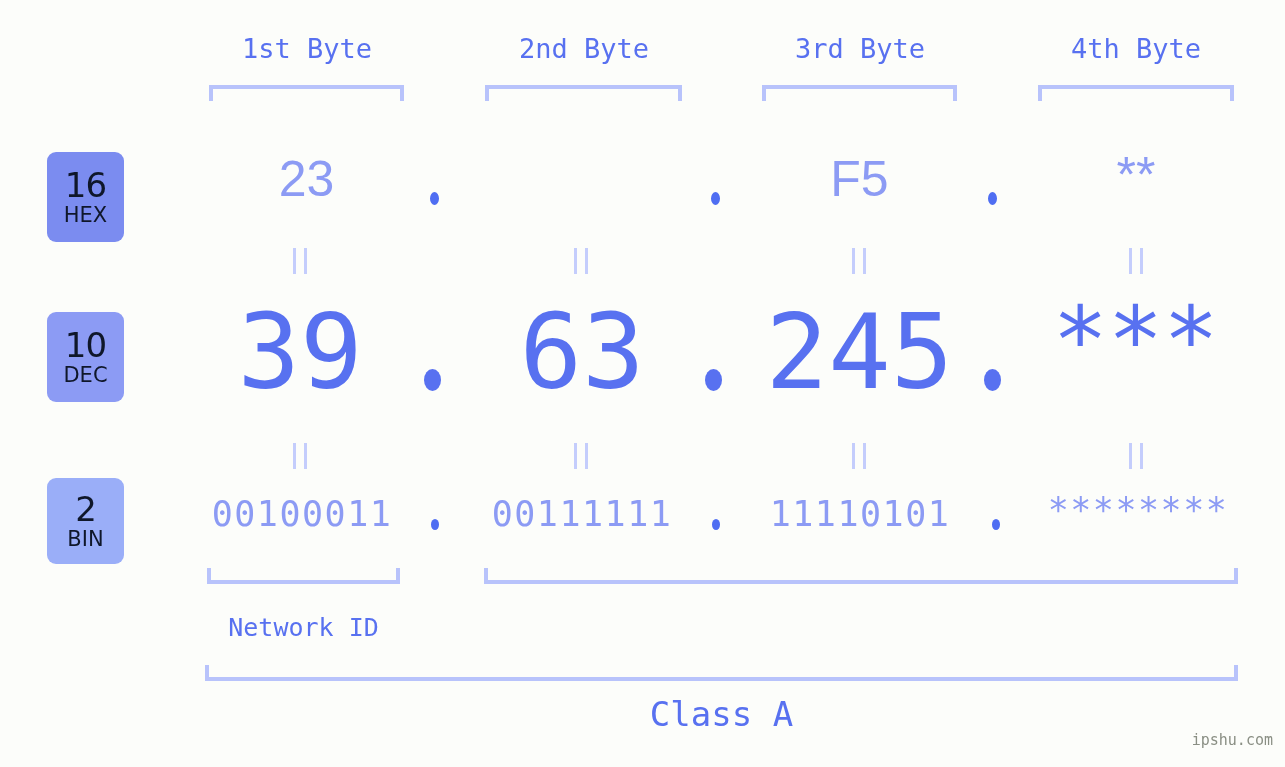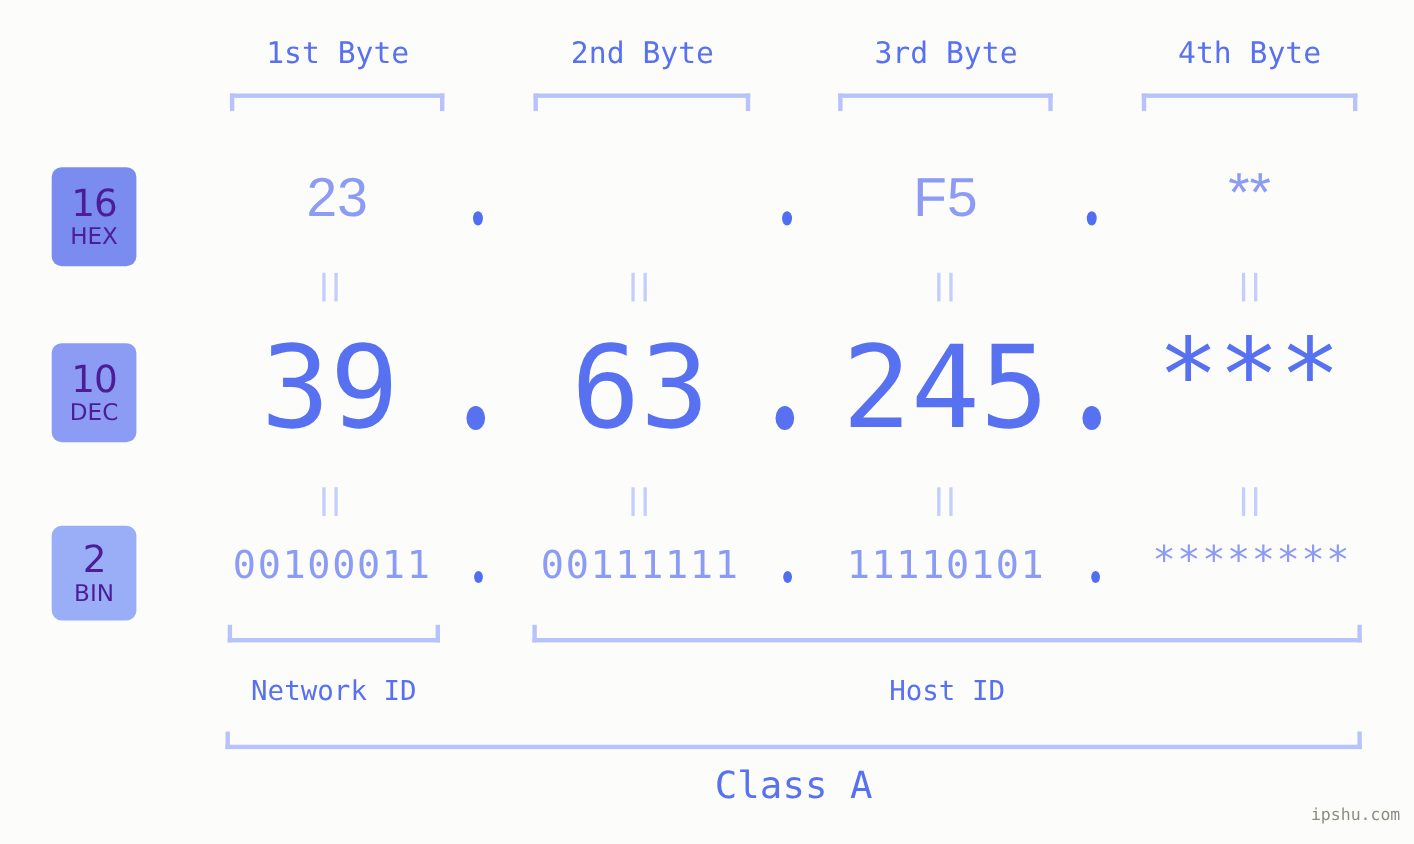--- a/index.html
+++ b/index.html
@@ -52,21 +52,21 @@
     border-right: 4px solid #b8c3fb;
     box-sizing: border-box;
   }
 
   
   .badge {
     position: absolute;
     left: 47px;
     width: 77px;
     border-radius: 9px;
-    color: #4c1d95;
+    color: #0f172a;
     text-align: right;
     font-family: "DejaVu Sans", sans-serif;
     display: flex;
     flex-direction: column;
     align-items: center;
     justify-content: center;
     line-height: 1;
   }
   .badge .num {
     font-size: 34px;
@@ -260,20 +260,19 @@
   <div class="bin-val" style="left:482px; width:200px;">00111111</div>
   <div class="bin-dot" style="left:712px;"></div>
   <div class="bin-val" style="left:760px; width:200px;">11110101</div>
   <div class="bin-dot" style="left:992px;"></div>
   <div class="bin-val" style="left:1038px; width:200px; top:491px;">********</div>
 
   <div class="bottom-bracket" style="left:207px; width:193px; top:568px;"></div>
   <div class="bottom-bracket" style="left:484px; width:754px; top:568px;"></div>
 
   <div class="sec-label" style="left:207px; width:193px; top:613px;">Network ID</div>
-  <div class="sec-label" style="left:484px; width:754px; top:613px;">Host ID</div>
 
   <div class="bottom-bracket" style="left:205px; width:1033px; top:665px;"></div>
   <div class="sec-label" id="class-label" style="left:205px; width:1033px; top:694px;">Class A</div>
 
   <div id="watermark">ipshu.com</div>
 
 </div>
 
 </body></html>

